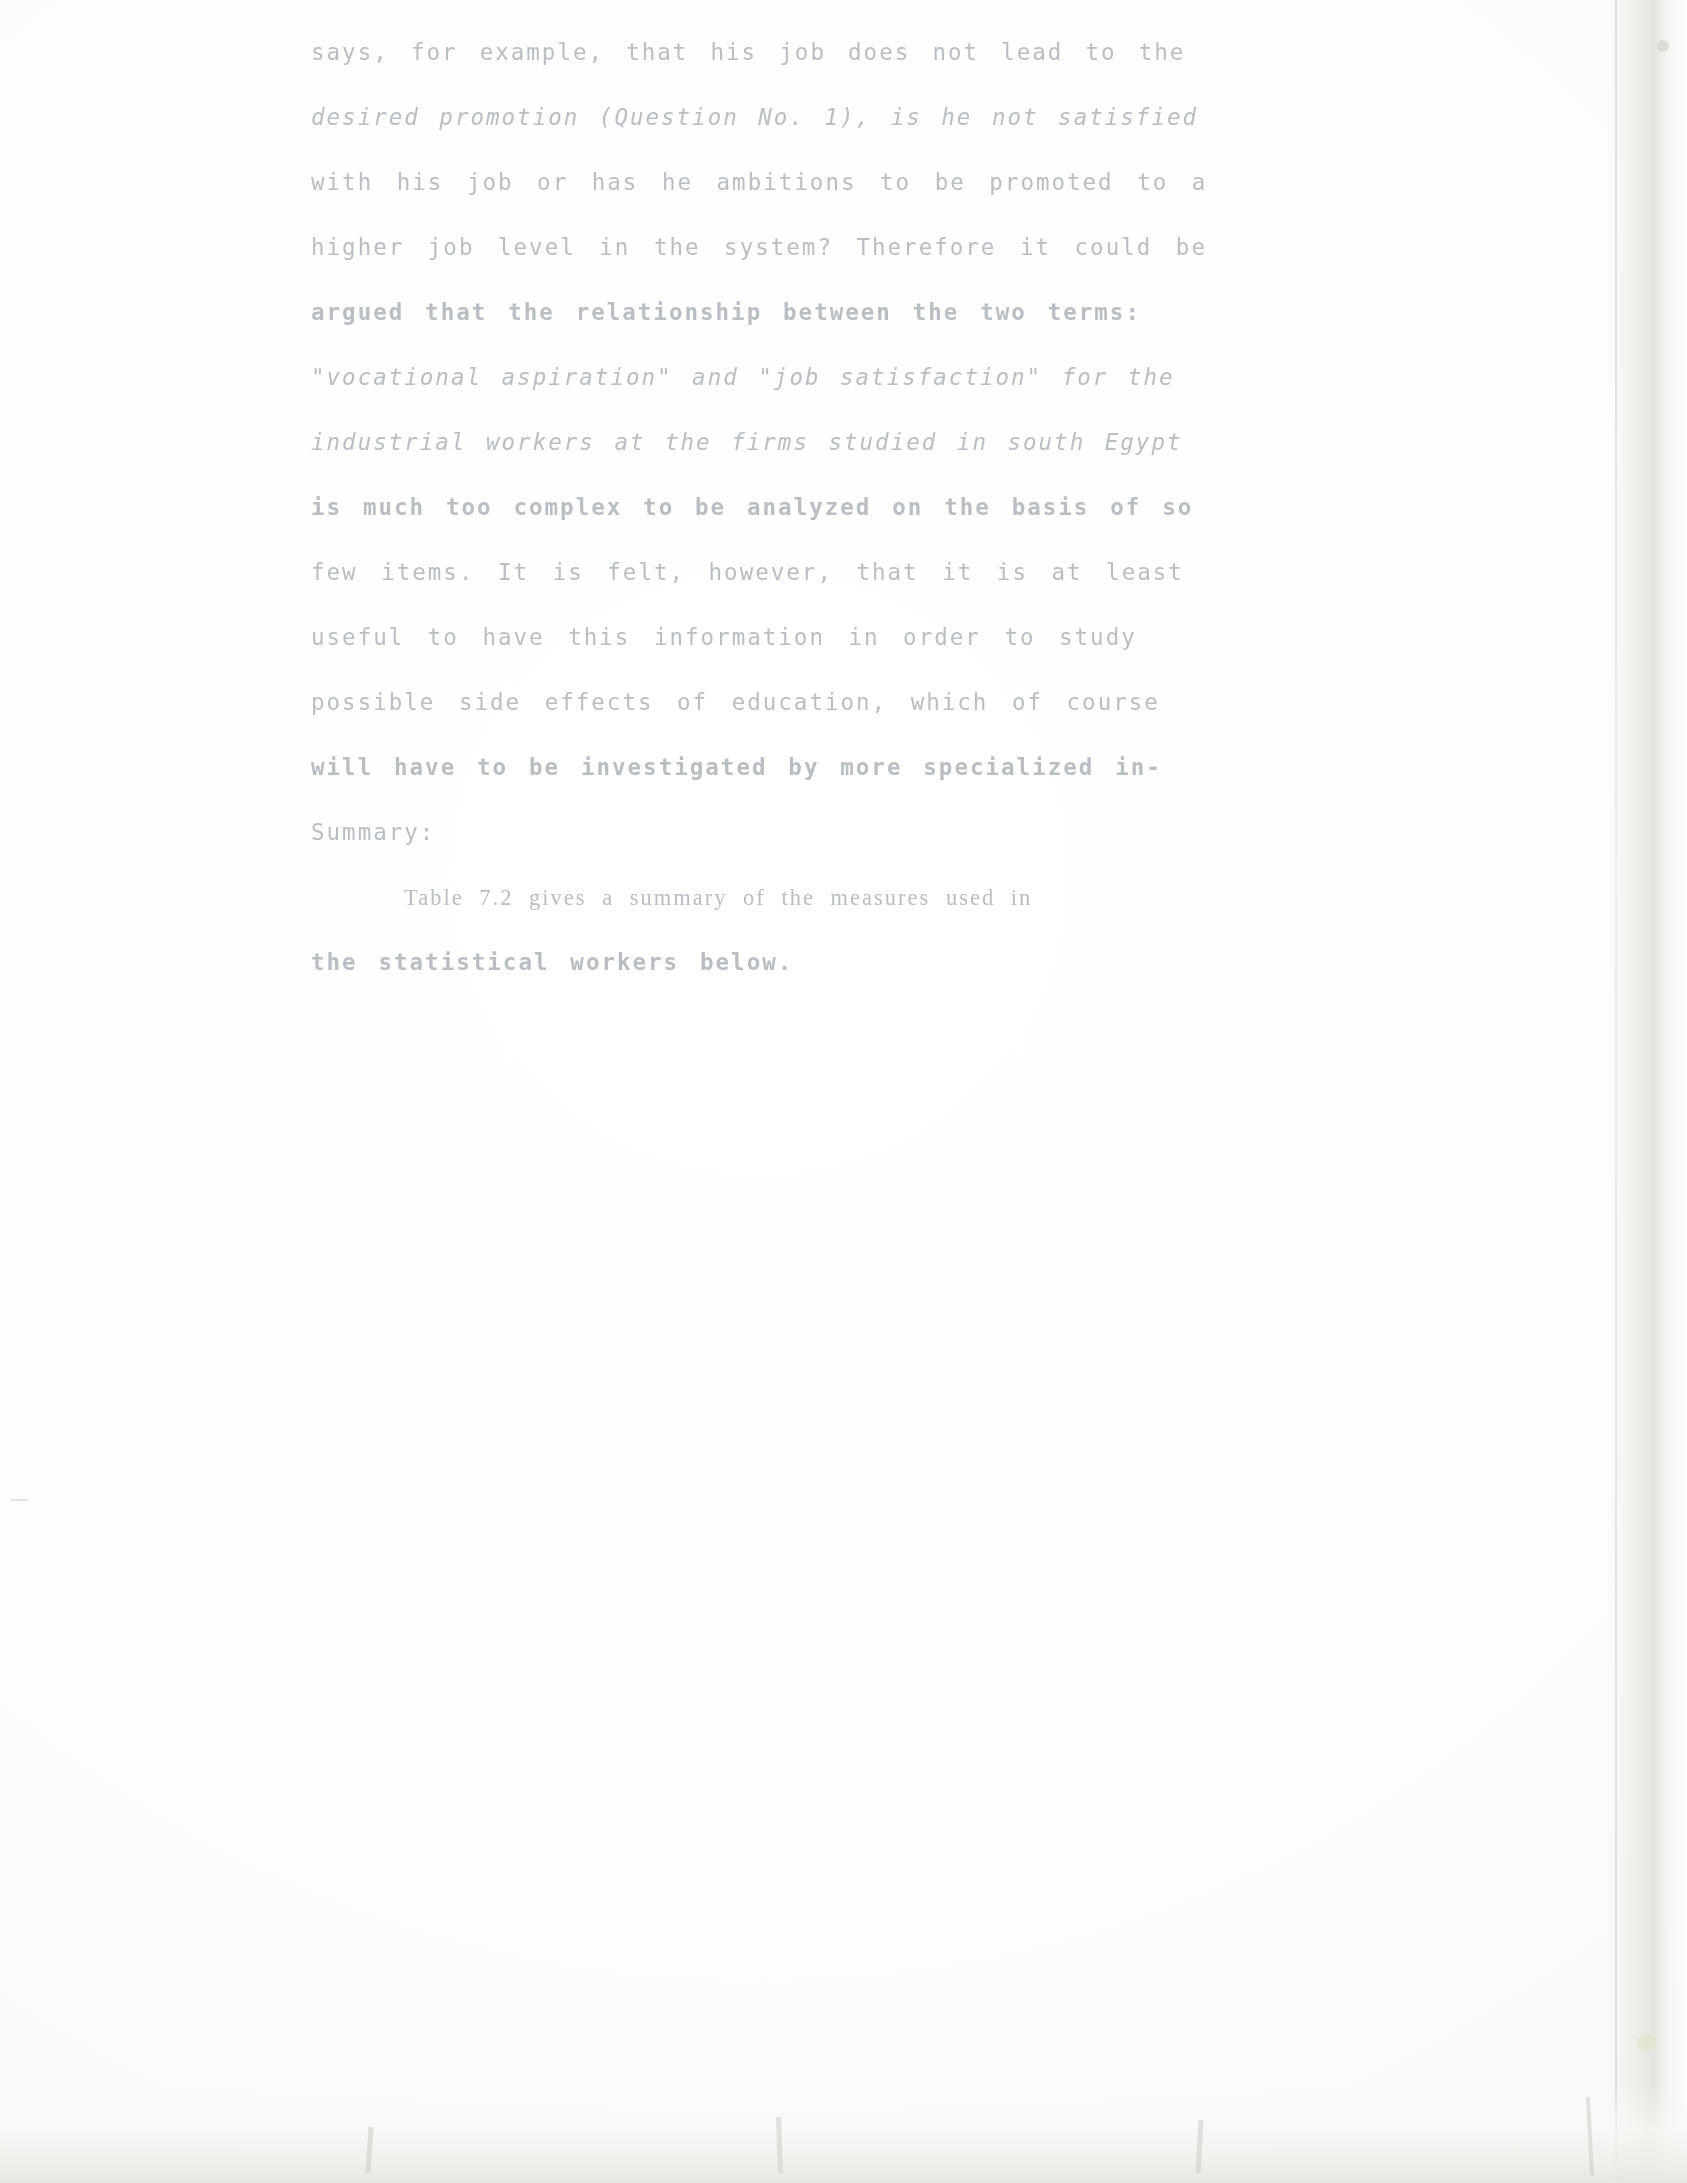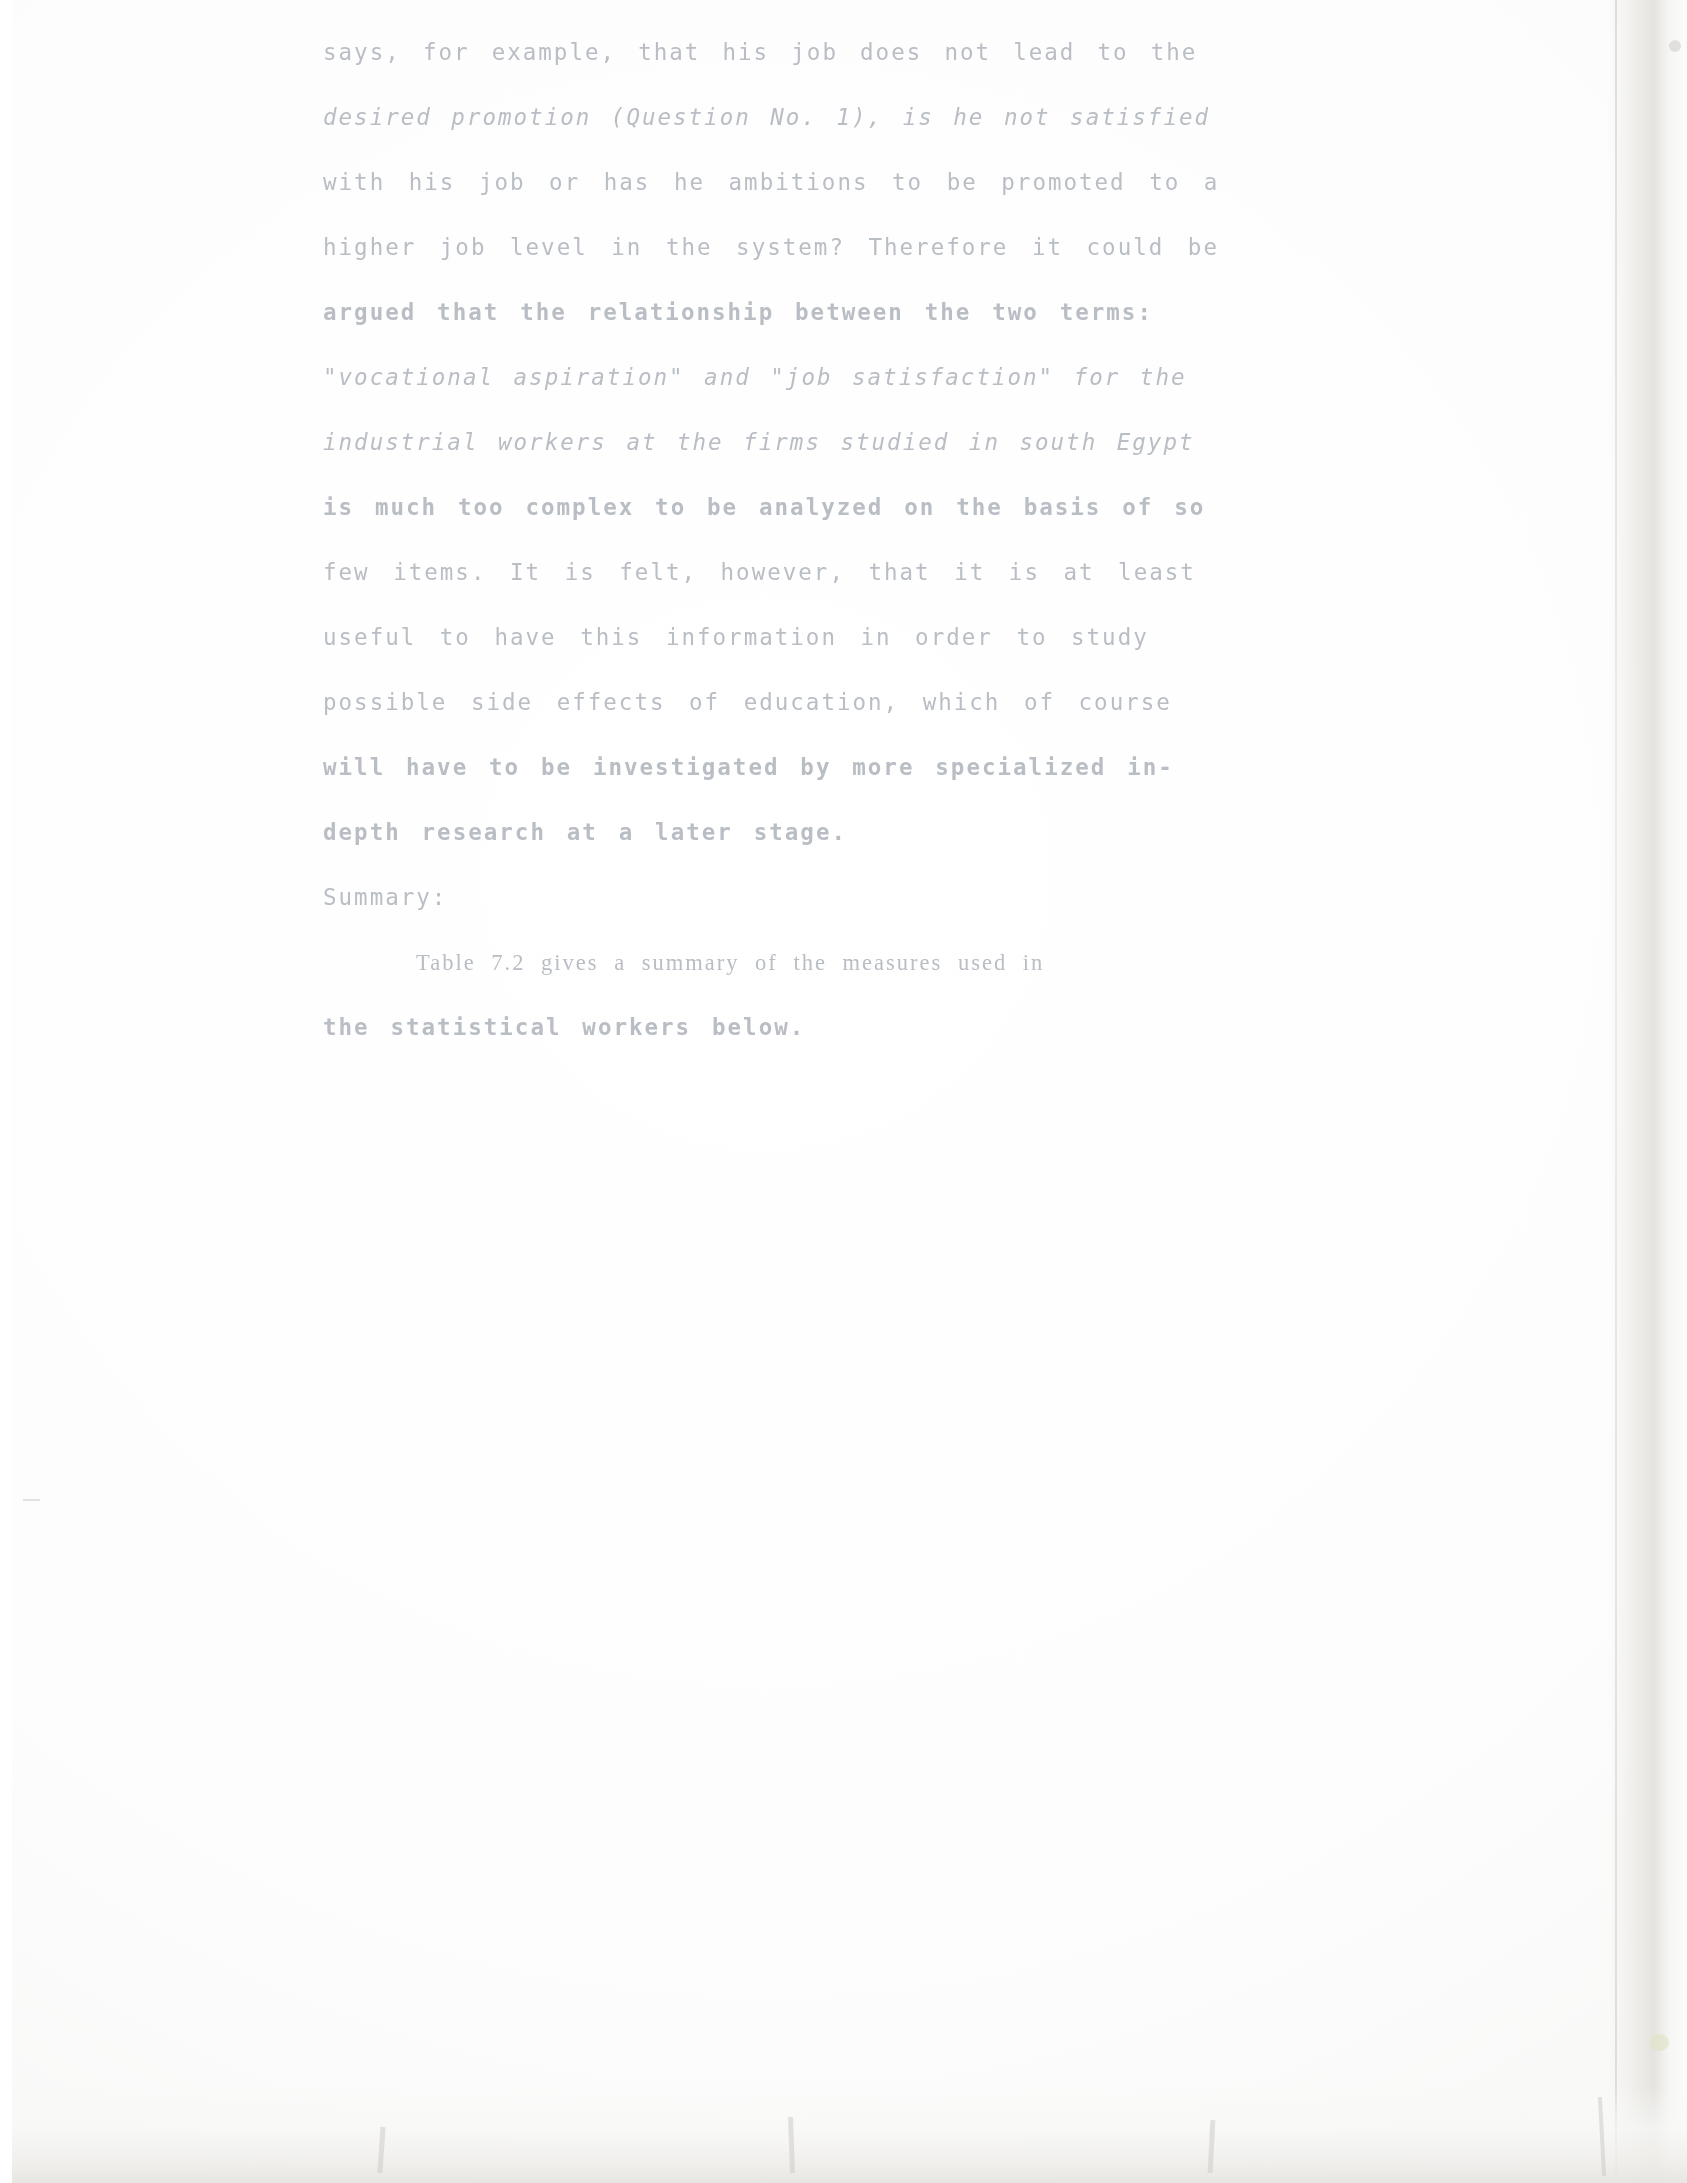--- a/index.html
+++ b/index.html
@@ -13,21 +13,20 @@
     position: relative;
     overflow: hidden;
     font-family: "DejaVu Sans Mono", monospace;
   }
 
   
   .page {
     position: absolute;
     inset: 0;
     background: #b91c1c;
-    margin-left: 12px;
   }
 
   
   .paper-tone {
     position: absolute;
     inset: 0;
     background:
       radial-gradient(ellipse 120% 90% at 45% 40%, #ffffff 0%, #fdfdfd 55%, #f7f7f6 82%, #f2f1ef 100%);
     pointer-events: none;
   }
@@ -103,21 +102,20 @@
     <div class="line w2">with his job or has he ambitions to be promoted to a</div>
     <div class="line w2">higher job level in the system? Therefore it could be</div>
     <div class="line w3">argued that the relationship between the two terms:</div>
     <div class="line w4">"vocational aspiration" and "job satisfaction" for the</div>
     <div class="line w4">industrial workers at the firms studied in south Egypt</div>
     <div class="line w3">is much too complex to be analyzed on the basis of so</div>
     <div class="line w2">few items. It is felt, however, that it is at least</div>
     <div class="line w2">useful to have this information in order to study</div>
     <div class="line w2">possible side effects of education, which of course</div>
     <div class="line w3">will have to be investigated by more specialized in-</div>
-    <div class="line w3">depth research at a later stage.</div>
 
     <div class="line tight">Summary:</div>
 
     <div class="line w2 indent">Table 7.2 gives a summary of the measures used in</div>
     <div class="line w3">the statistical workers below.</div>
   </div>
 
   <div class="scan-edge-right"></div>
   <div class="scan-edge-right-line"></div>
   <div class="scan-edge-bottom"></div>

